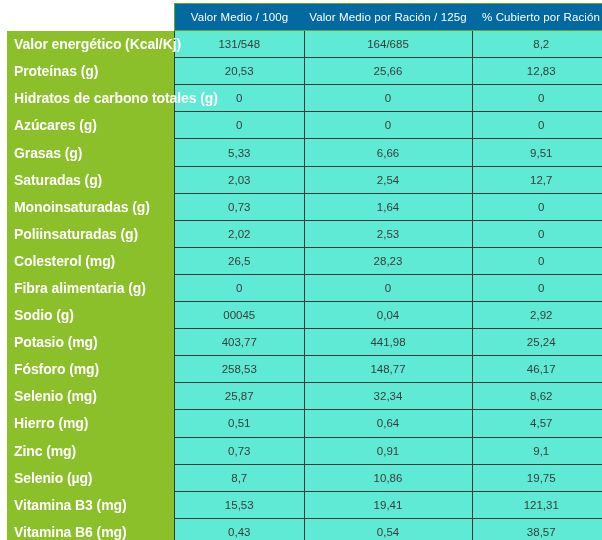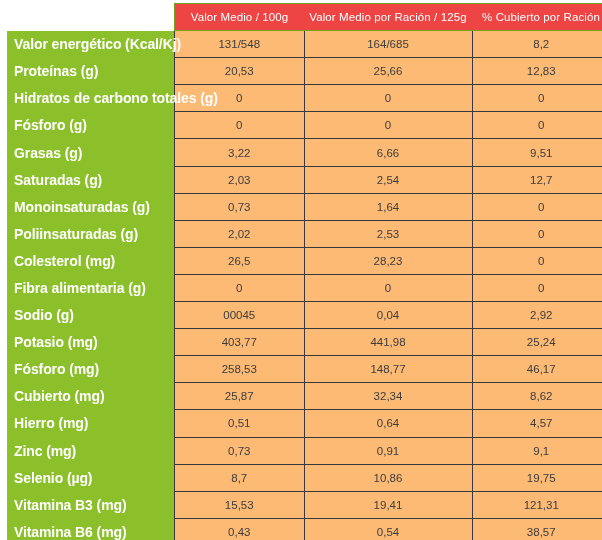--- a/index.html
+++ b/index.html
@@ -28,21 +28,21 @@
     height: 27.1px;
   }
 
   
   .hdr-spacer {
     background: #ffffff;
     border: none;
     width: 165px;
   }
   .hdr-cell {
-    background: #ef4444;
+    background: #0369a1;
     color: #ffffff;
     font-size: 11.5px;
     font-weight: normal;
     text-align: center;
     vertical-align: middle;
     border-top: 1px solid #6fa41c;
     border-bottom: 1px solid #6fa41c;
     letter-spacing: 0.1px;
     padding: 0 2px;
   }
@@ -59,21 +59,21 @@
     vertical-align: middle;
     padding-left: 7px;
     border: none;
     width: 165px;
     white-space: nowrap;
     letter-spacing: -0.1px;
   }
 
   
   .data-cell {
-    background: #fdba74;
+    background: #5eead4;
     color: #3c3c3c;
     font-size: 11.5px;
     text-align: center;
     vertical-align: middle;
     border: 1px solid #3a3a3a;
   }
   .col-100g    { width: 125px; }
   .col-racion  { width: 164px; }
   .col-percent { width: 134px; }
 </style>
@@ -102,28 +102,28 @@
         <td class="data-cell col-racion">25,66</td>
         <td class="data-cell col-percent">12,83</td>
       </tr>
       <tr>
         <th class="label-cell">Hidratos de carbono totales (g)</th>
         <td class="data-cell col-100g">0</td>
         <td class="data-cell col-racion">0</td>
         <td class="data-cell col-percent">0</td>
       </tr>
       <tr>
-        <th class="label-cell">Fósforo (g)</th>
+        <th class="label-cell">Azúcares (g)</th>
         <td class="data-cell col-100g">0</td>
         <td class="data-cell col-racion">0</td>
         <td class="data-cell col-percent">0</td>
       </tr>
       <tr>
         <th class="label-cell">Grasas (g)</th>
-        <td class="data-cell col-100g">3,22</td>
+        <td class="data-cell col-100g">5,33</td>
         <td class="data-cell col-racion">6,66</td>
         <td class="data-cell col-percent">9,51</td>
       </tr>
       <tr>
         <th class="label-cell">Saturadas (g)</th>
         <td class="data-cell col-100g">2,03</td>
         <td class="data-cell col-racion">2,54</td>
         <td class="data-cell col-percent">12,7</td>
       </tr>
       <tr>
@@ -162,21 +162,21 @@
         <td class="data-cell col-racion">441,98</td>
         <td class="data-cell col-percent">25,24</td>
       </tr>
       <tr>
         <th class="label-cell">Fósforo (mg)</th>
         <td class="data-cell col-100g">258,53</td>
         <td class="data-cell col-racion">148,77</td>
         <td class="data-cell col-percent">46,17</td>
       </tr>
       <tr>
-        <th class="label-cell">Cubierto (mg)</th>
+        <th class="label-cell">Selenio (mg)</th>
         <td class="data-cell col-100g">25,87</td>
         <td class="data-cell col-racion">32,34</td>
         <td class="data-cell col-percent">8,62</td>
       </tr>
       <tr>
         <th class="label-cell">Hierro (mg)</th>
         <td class="data-cell col-100g">0,51</td>
         <td class="data-cell col-racion">0,64</td>
         <td class="data-cell col-percent">4,57</td>
       </tr>

